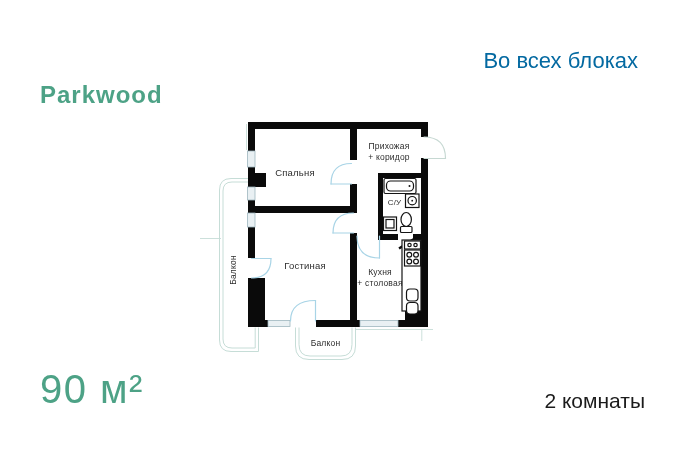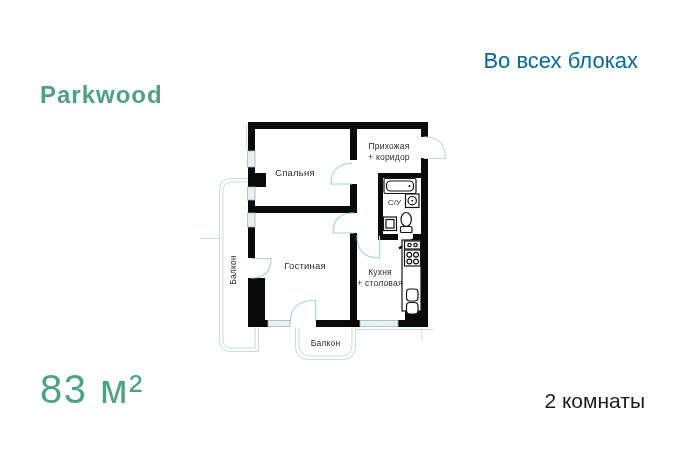--- a/index.html
+++ b/index.html
@@ -35,21 +35,21 @@
   .balc{stroke:#c6ddd7;stroke-width:1;fill:none;}
   .sill{stroke:#c6ddd7;stroke-width:.9;fill:none;}
   .fx{stroke:#141414;stroke-width:1.2;fill:#ffffff;}
   .fxf{fill:#141414;stroke:none;}
 </style>
 </head>
 <body>
 
 <div class="logo">Parkwood</div>
 <div class="availability">Во всех блоках</div>
-<div class="area">83 м²</div>
+<div class="area">90 м²</div>
 <div class="rooms">2 комнаты</div>
 
 <svg class="plan" viewBox="195 100 270 270" xmlns="http://www.w3.org/2000/svg">
 
   <g>
     <path class="balc" d="M250,178.5 H231 Q219.5,178.5 219.5,190 V340 Q219.5,351.5 231,351.5 H258.5 V327.5"></path>
     <path class="balc" d="M250,182 H232 Q223,182 223,191 V339 Q223,348 232,348 H255.2 V327.5"></path>
   </g>
   <g>
     <path class="balc" d="M295.5,327.5 V346 Q295.5,359.5 309,359.5 H342 Q355.5,359.5 355.5,346 V327.5"></path>

